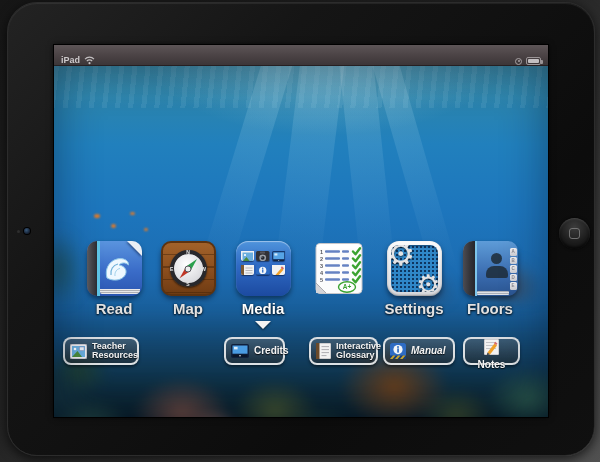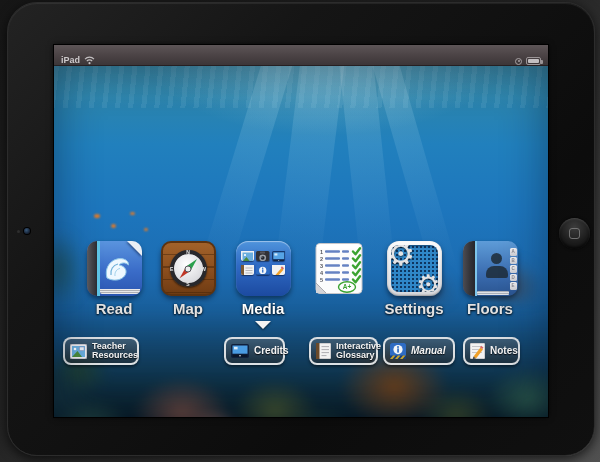--- a/index.html
+++ b/index.html
@@ -197,21 +197,21 @@
   .sub-btn { position:absolute; top:271px; height:28px; border-radius:8px; cursor:pointer;
     display:flex; align-items:center; gap:5px; padding:0 5px;
     background: linear-gradient(180deg, rgba(120,120,120,0.40), rgba(40,40,40,0.50));
     border:2px solid rgba(250,250,250,0.85);
     box-shadow: 0 2px 3px rgba(0,0,0,0.45); }
   .sb-0 { left:9px;   width:76px; }
   .sb-1 { left:89px;  width:57px; }
   .sb-2 { left:170px; width:61px; }
   .sb-3 { left:255px; width:69px; }
   .sb-4 { left:329px; width:72px;font-style:italic; }
-  .sb-5 { left:409px; width:57px; }
+  .sb-5 { left:409px; width:57px;flex-direction:column; }
   .sub-label { font-size:10px; font-weight:bold; color:#f4f4f4; line-height:1.02;
     text-shadow:0 1px 1px rgba(0,0,0,0.8); }
   .sub-label.two { font-size:9px; }
   .sub-ic { flex:0 0 auto; display:block; }
 </style>
 </head>
 <body>
 
 <div class="ipad">
   <div class="camera-dot"></div>

